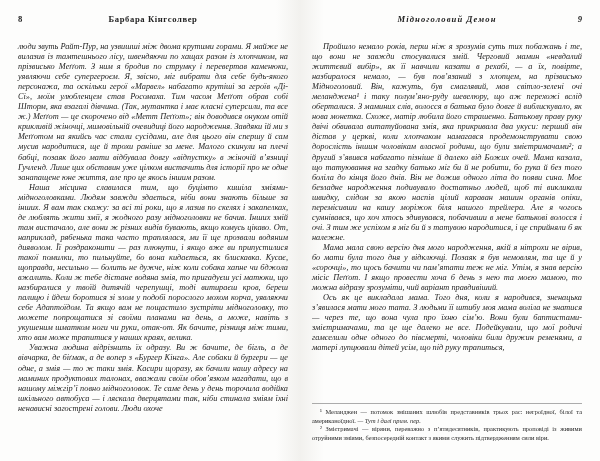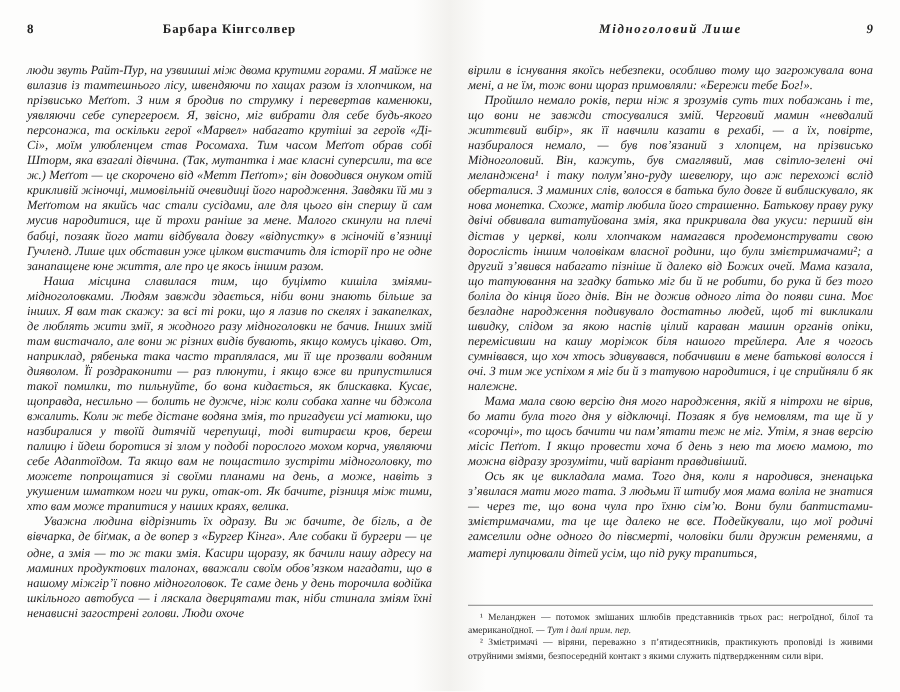--- a/index.html
+++ b/index.html
@@ -43,24 +43,23 @@
     <div class="body-text" id="left-body">
         <p class="para">люди звуть Райт-Пур, на узвишші між двома крутими горами. Я майже не вилазив із тамтешнього лісу, швендяючи по хащах разом із хлопчиком, на прізвисько Меґґот. З ним я бродив по струмку і перевертав каменюки, уявляючи себе супергероєм. Я, звісно, міг вибрати для себе будь-якого персонажа, та оскільки герої «Марвел» набагато крутіші за героїв «Ді-Сі», моїм улюбленцем став Росомаха. Тим часом Меґґот обрав собі Шторм, яка взагалі дівчина. (Так, мутантка і має класні суперсили, та все ж.) Меґґот — це скорочено від «Метт Пеґґот»; він доводився онуком отій крикливій жіночці, мимовільній очевидиці його народження. Завдяки їй ми з Меґґотом на якийсь час стали сусідами, але для цього він спершу й сам мусив народитися, ще й трохи раніше за мене. Малого скинули на плечі бабці, позаяк його мати відбувала довгу «відпустку» в жіночій в’язниці Гучленд. Лише цих обставин уже цілком вистачить для історії про не одне занапащене юне життя, але про це якось іншим разом.</p>
         <p class="para ind">Наша місцина славилася тим, що буцімто кишіла зміями-мідноголовками. Людям завжди здається, ніби вони знають більше за інших. Я вам так скажу: за всі ті роки, що я лазив по скелях і закапелках, де люблять жити змії, я жодного разу мідноголовки не бачив. Інших змій там вистачало, але вони ж різних видів бувають, якщо комусь цікаво. От, наприклад, рябенька така часто траплялася, ми її ще прозвали водяним дияволом. Її роздраконити — раз плюнути, і якщо вже ви припустилися такої помилки, то пильнуйте, бо вона кидається, як блискавка. Кусає, щоправда, несильно — болить не дужче, ніж коли собака хапне чи бджола вжалить. Коли ж тебе дістане водяна змія, то пригадуєш усі матюки, що назбиралися у твоїй дитячій черепушці, тоді витираєш кров, береш палицю і йдеш боротися зі злом у подобі порослого мохом корча, уявляючи себе Адаптоїдом. Та якщо вам не пощастило зустріти мідноголовку, то можете попрощатися зі своїми планами на день, а може, навіть з укушеним шматком ноги чи руки, отак-от. Як бачите, різниця між тими, хто вам може трапитися у наших краях, велика.</p>
         <p class="para ind">Уважна людина відрізнить їх одразу. Ви ж бачите, де бігль, а де вівчарка, де біґмак, а де вопер з «Бургер Кінга». Але собаки й бургери — це одне, а змія — то ж таки змія. Касири щоразу, як бачили нашу адресу на маминих продуктових талонах, вважали своїм обов’язком нагадати, що в нашому міжгір’ї повно мідноголовок. Те саме день у день торочила водійка шкільного автобуса — і ляскала дверцятами так, ніби стинала зміям їхні ненависні загострені голови. Люди охоче</p>
       </div>
   </section>
 
   <section class="page right">
     <header class="pagehead">
       <span class="pagenum">9</span>
-      <span class="running-head">Мідноголовий Лише</span>
+      <span class="running-head">Мідноголовий Демон</span>
     </header>
     <div class="body-text" id="right-body">
-        <p class="para">вірили в існування якоїсь небезпеки, особливо тому що загрожувала вона мені, а не їм, тож вони щораз примовляли: «Бережи тебе Бог!».</p>
         <p class="para ind">Пройшло немало років, перш ніж я зрозумів суть тих побажань і те, що вони не завжди стосувалися змій. Черговий мамин «невдалий життєвий вибір», як її навчили казати в рехабі, — а їх, повірте, назбиралося немало, — був пов’язаний з хлопцем, на прізвисько Мідноголовий. Він, кажуть, був смаглявий, мав світло-зелені очі меланджена¹ і таку полум’яно-руду шевелюру, що аж перехожі вслід оберталися. З маминих слів, волосся в батька було довге й виблискувало, як нова монетка. Схоже, матір любила його страшенно. Батькову праву руку двічі обвивала витатуйована змія, яка прикривала два укуси: перший він дістав у церкві, коли хлопчаком намагався продемонструвати свою дорослість іншим чоловікам власної родини, що були змієтримачами²; а другий з’явився набагато пізніше й далеко від Божих очей. Мама казала, що татуювання на згадку батько міг би й не робити, бо рука й без того боліла до кінця його днів. Він не дожив одного літа до появи сина. Моє безладне народження подивувало достатньо людей, щоб ті викликали швидку, слідом за якою наспів цілий караван машин органів опіки, перемісивши на кашу моріжок біля нашого трейлера. Але я чогось сумнівався, що хоч хтось здивувався, побачивши в мене батькові волосся і очі. З тим же успіхом я міг би й з татувою народитися, і це сприйняли б як належне.</p>
         <p class="para ind">Мама мала свою версію дня мого народження, якій я нітрохи не вірив, бо мати була того дня у відключці. Позаяк я був немовлям, та ще й у «сорочці», то щось бачити чи пам’ятати теж не міг. Утім, я знав версію місіс Пеґґот. І якщо провести хоча б день з нею та моєю мамою, то можна відразу зрозуміти, чий варіант правдивіший.</p>
         <p class="para ind">Ось як це викладала мама. Того дня, коли я народився, зненацька з’явилася мати мого тата. З людьми її штибу моя мама воліла не знатися — через те, що вона чула про їхню сім’ю. Вони були баптистами-змієтримачами, та це ще далеко не все. Подейкували, що мої родичі гамселили одне одного до півсмерті, чоловіки били дружин ременями, а матері лупцювали дітей усім, що під руку трапиться,</p>
       </div>
     <div class="footnotes">
       <div class="fn-rule"></div>
       <div id="fn-list">
           <p class="footnote">¹ Меланджен — потомок змішаних шлюбів представників трьох рас: негроїдної, білої та американоїдної. <i>— Тут і далі прим. пер.</i></p>
           <p class="footnote">² Змієтримачі — віряни, переважно з п’ятидесятників, практикують проповіді із живими отруйними зміями, безпосередній контакт з якими служить підтвердженням сили віри.</p>
         </div>

